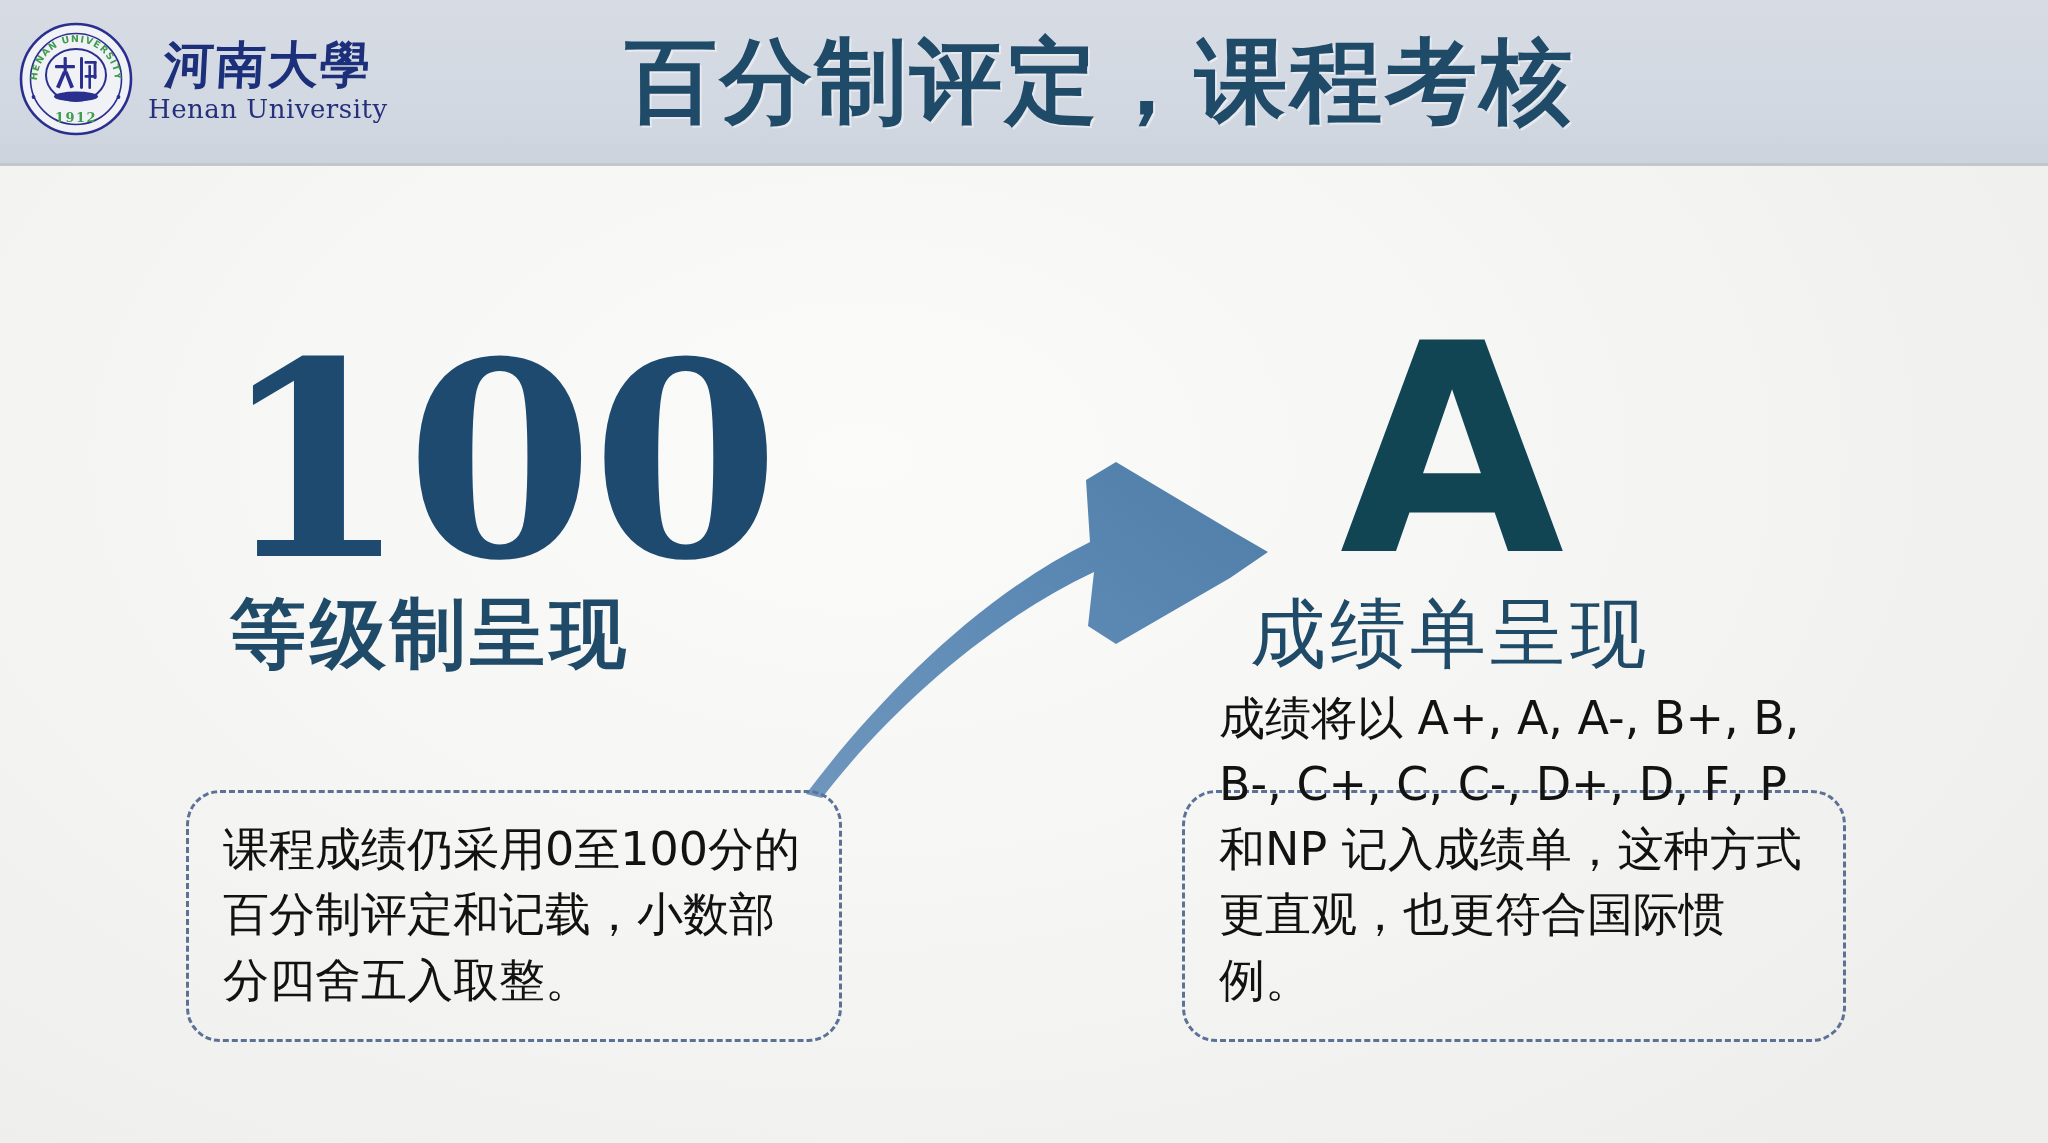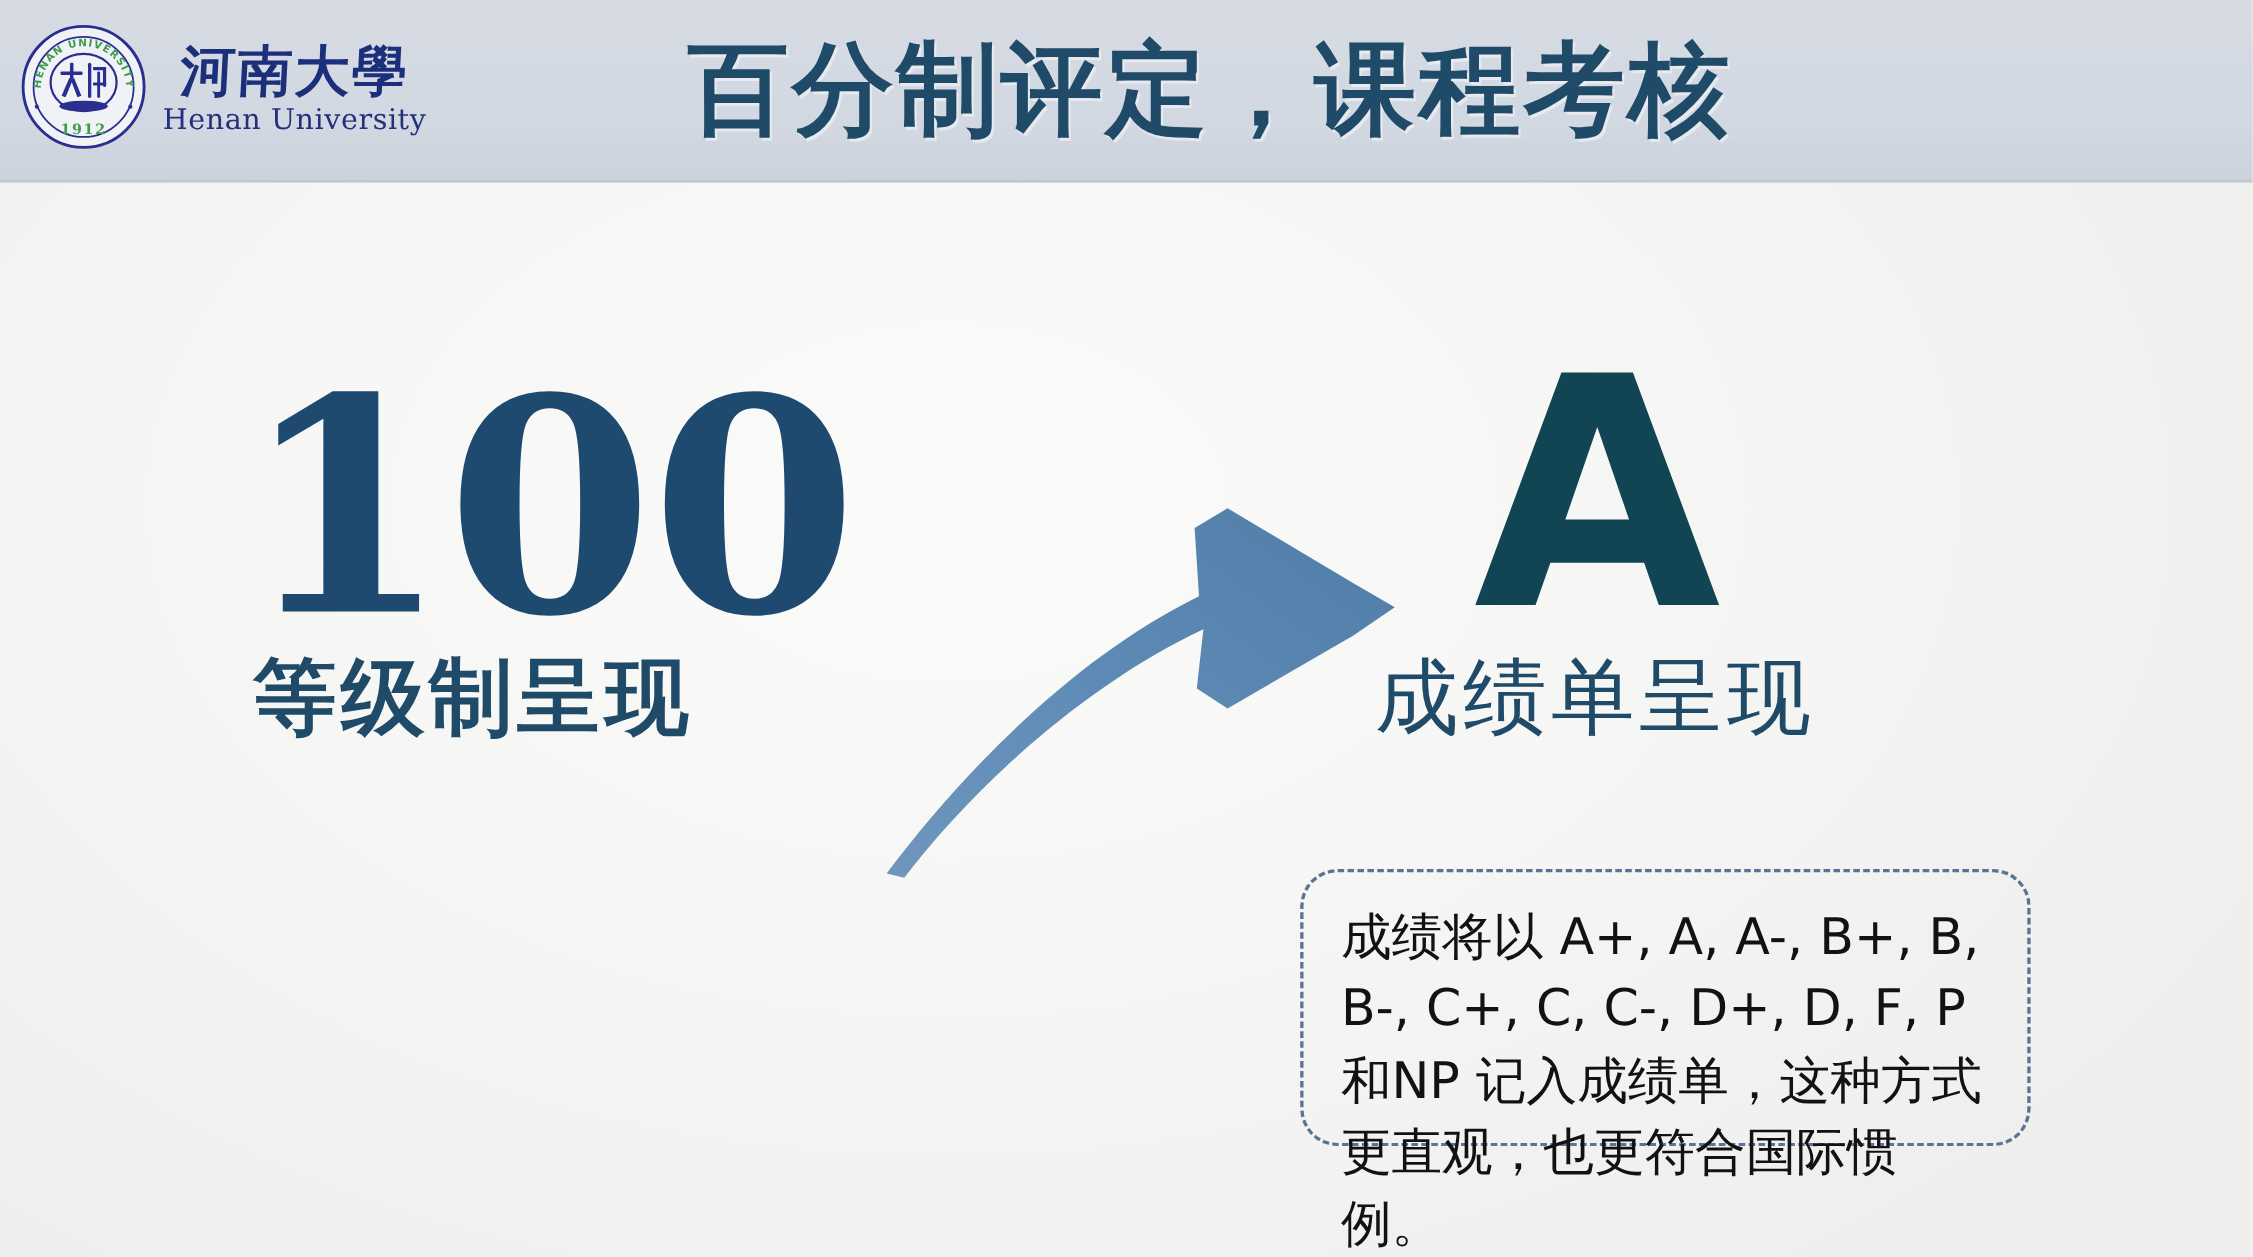--- a/index.html
+++ b/index.html
@@ -158,21 +158,21 @@
     height: 560px;
   }
 
   
   .note-box {
     position: absolute;
     border: 3px dashed #5b7196;
     border-radius: 34px;
     box-sizing: border-box;
     display: flex;
-    align-items: flex-start;
+    align-items: flex-end;
     padding: 26px 34px;
   }
   .note-text {
     font-family: "DejaVu Sans", "Liberation Sans", sans-serif;
     font-size: 46px;
     line-height: 1.42;
     color: #121212;
     letter-spacing: 0px;
   }
   #note-left {
@@ -258,19 +258,22 @@
           L 328 360
           L 334 306
           C 228 356, 128 446, 62 532
           Z" fill="url(#arrowGrad)"></path>
     </svg>
 
     <div id="grade-value">A</div>
 
     <div id="grade-caption">成绩单呈现</div>
 
+    <div id="note-left" class="note-box">
+      <span class="note-text">课程成绩仍采用0至100分的百分制评定和记载，小数部分四舍五入取整。</span>
+    </div>
 
     <div id="note-right" class="note-box">
       <span class="note-text">成绩将以 A+, A, A-, B+, B, B-, C+, C, C-, D+, D, F, P和NP 记入成绩单，这种方式更直观，也更符合国际惯例。</span>
     </div>
 
   </div>
 </div>
 
 </body></html>

